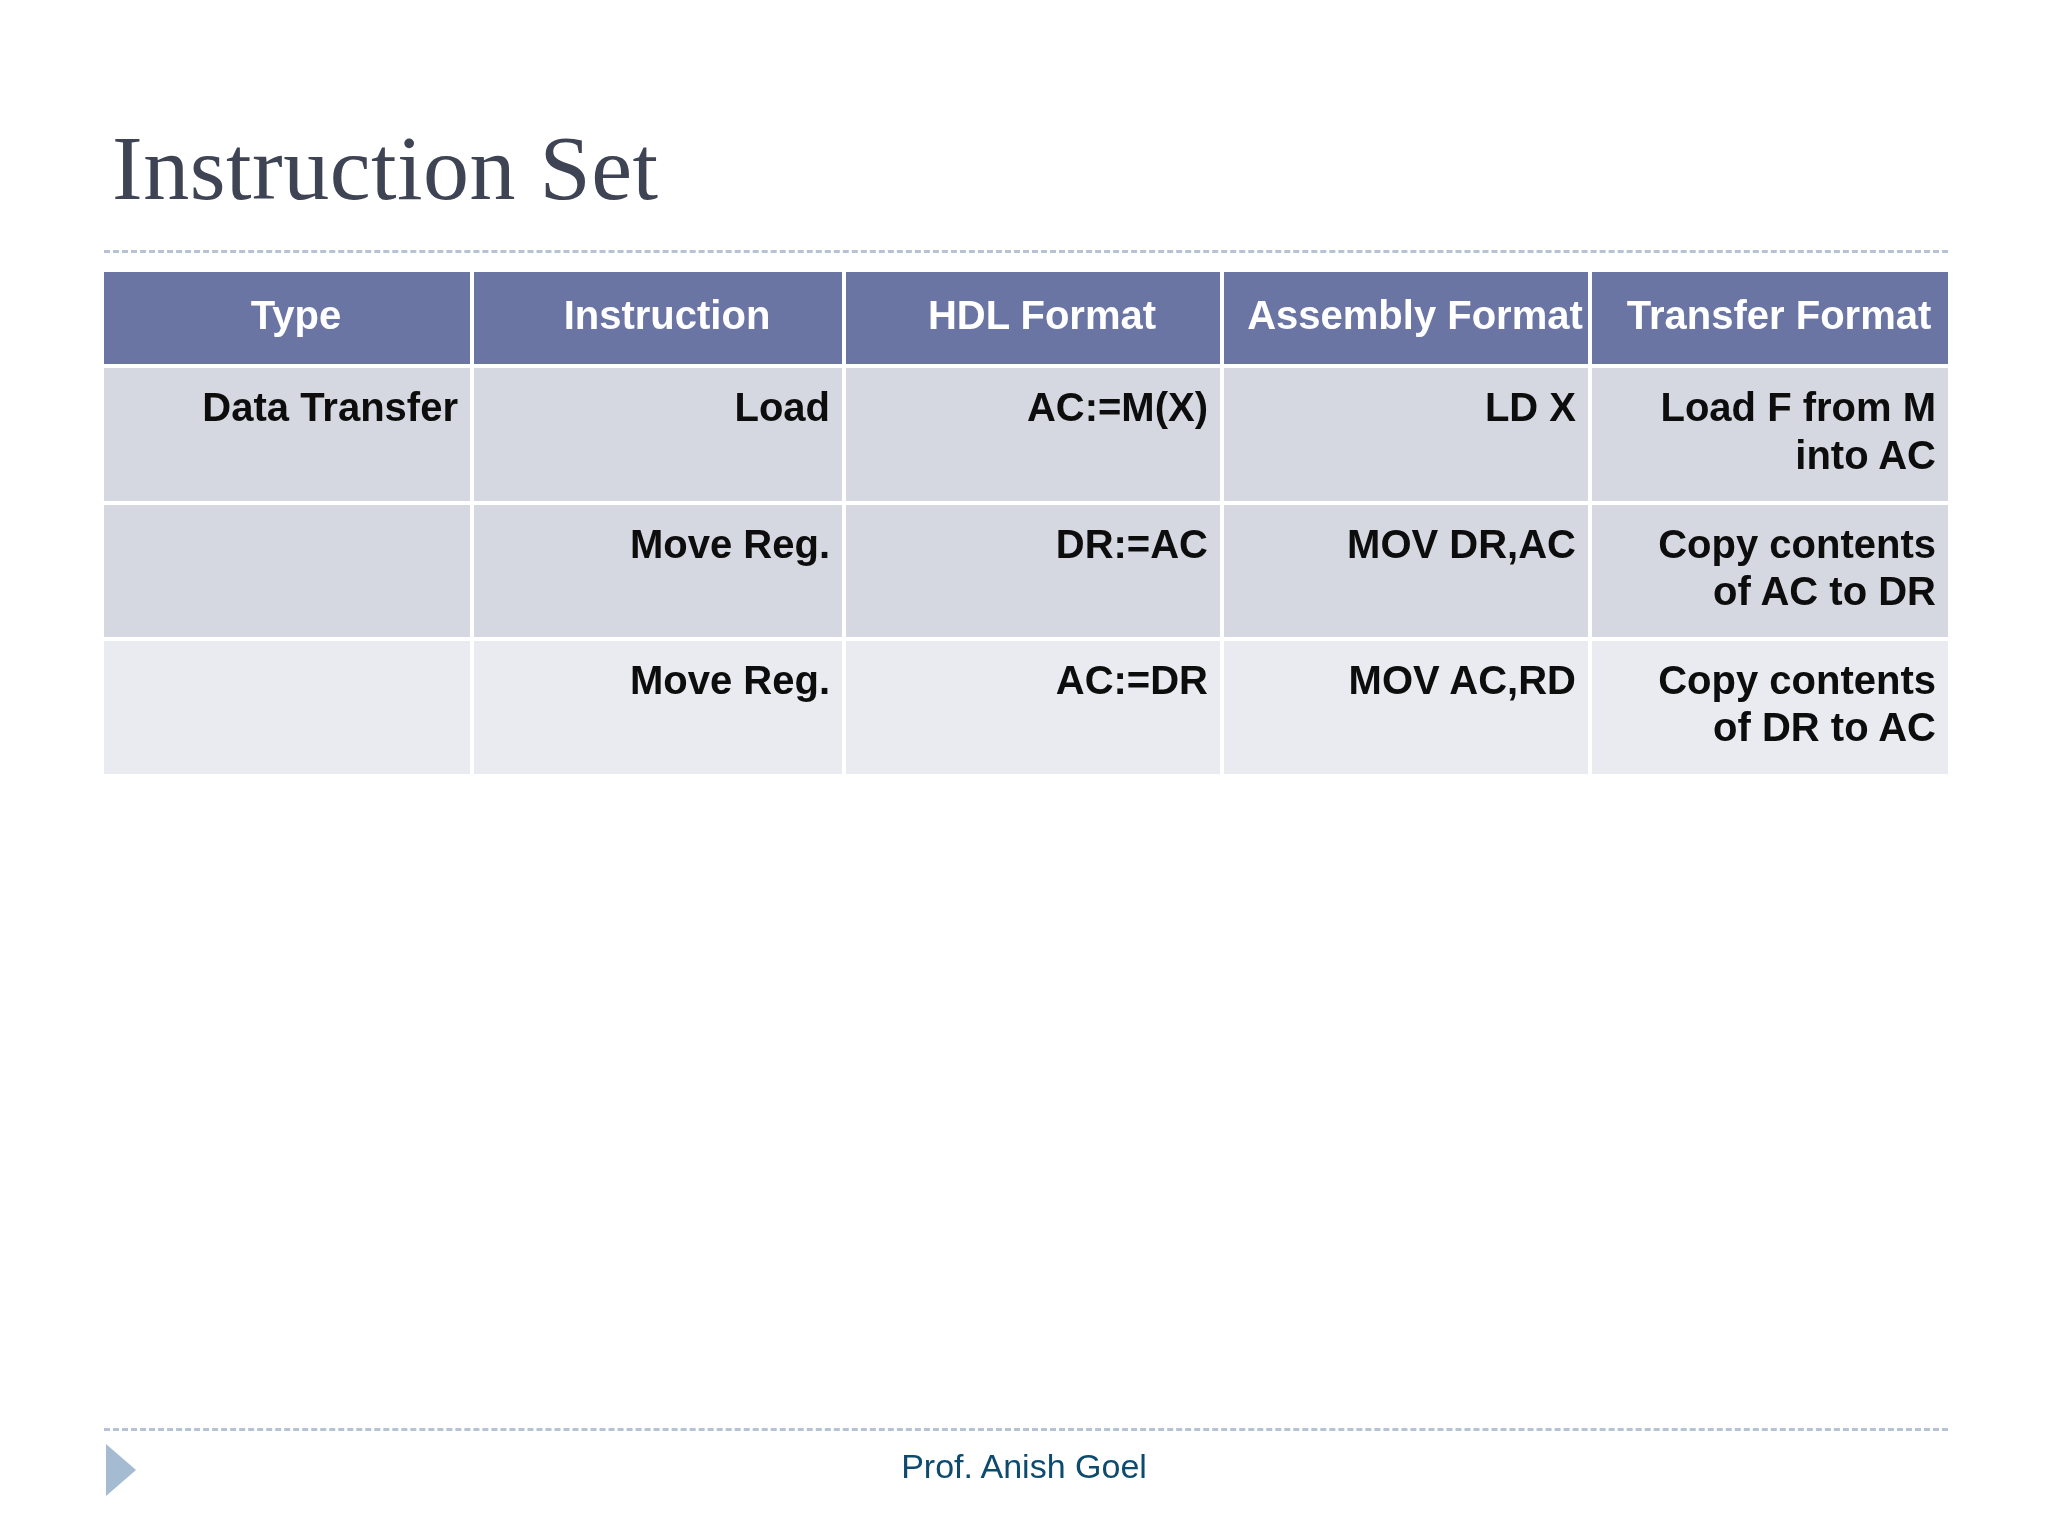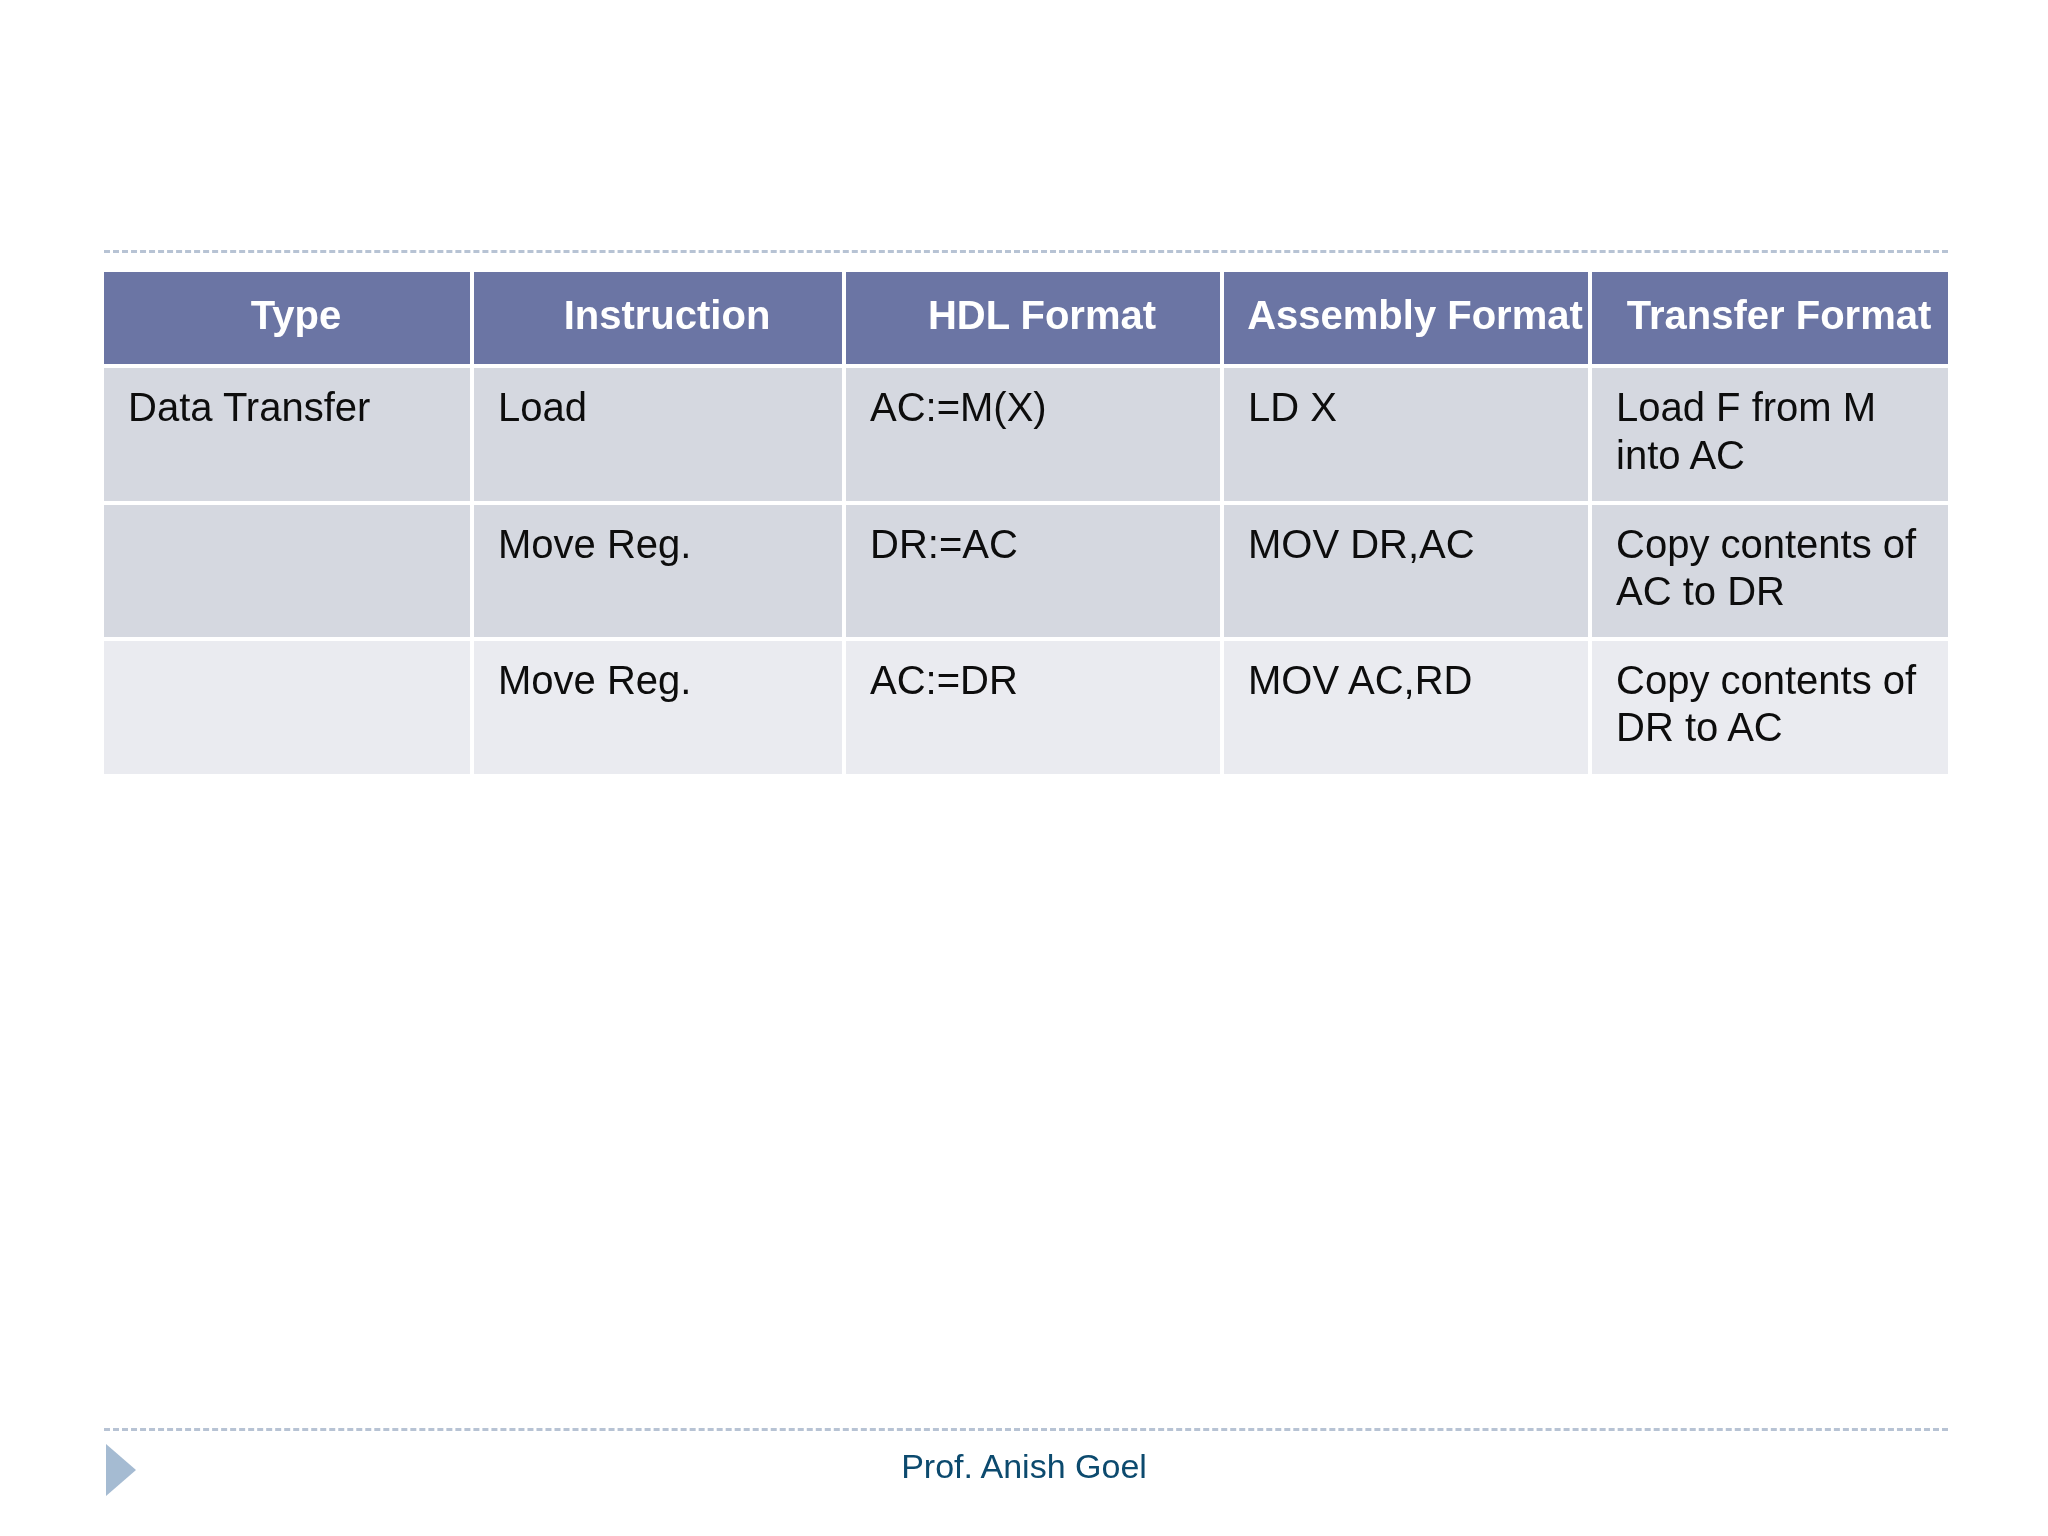--- a/index.html
+++ b/index.html
@@ -74,26 +74,27 @@
     padding: 20px 0 26px 18px;
     line-height: 1.16;
     border-right: 4px solid #FFFFFF;
     border-bottom: 4px solid #FFFFFF;
   }
   table.instr thead th:last-child { border-right: none; }
 
   table.instr tbody td {
     font-size: 40px;
     color: #0D0D0D;
-    text-align: left;
+    text-align: right;
     vertical-align: top;
     padding: 16px 12px 22px 24px;
     line-height: 1.18;
     border-right: 4px solid #FFFFFF;
     border-bottom: 4px solid #FFFFFF;
+    font-weight: bold;
   }
   table.instr tbody td:last-child { border-right: none; }
 
   table.instr tbody tr.band-dark  td { background: #D5D8E0; }
   table.instr tbody tr.band-light td { background: #EAEBF0; }
 
   
   tr.r1 td { height: 92px; }
   tr.r2 td { height: 158px; }
   tr.r3 td { height: 92px; }
@@ -118,20 +119,21 @@
     text-align: center;
     font-size: 34px;
     color: #0c4a6e;
   }
 </style>
 </head>
 <body>
 
 <div class="slide">
 
+  <div class="title">Instruction Set</div>
 
   <div class="rule rule-top"></div>
 
   <div class="table-wrap">
     <table class="instr">
       <colgroup>
         <col class="c-type">
         <col class="c-instr">
         <col class="c-hdl">
         <col class="c-asm">

